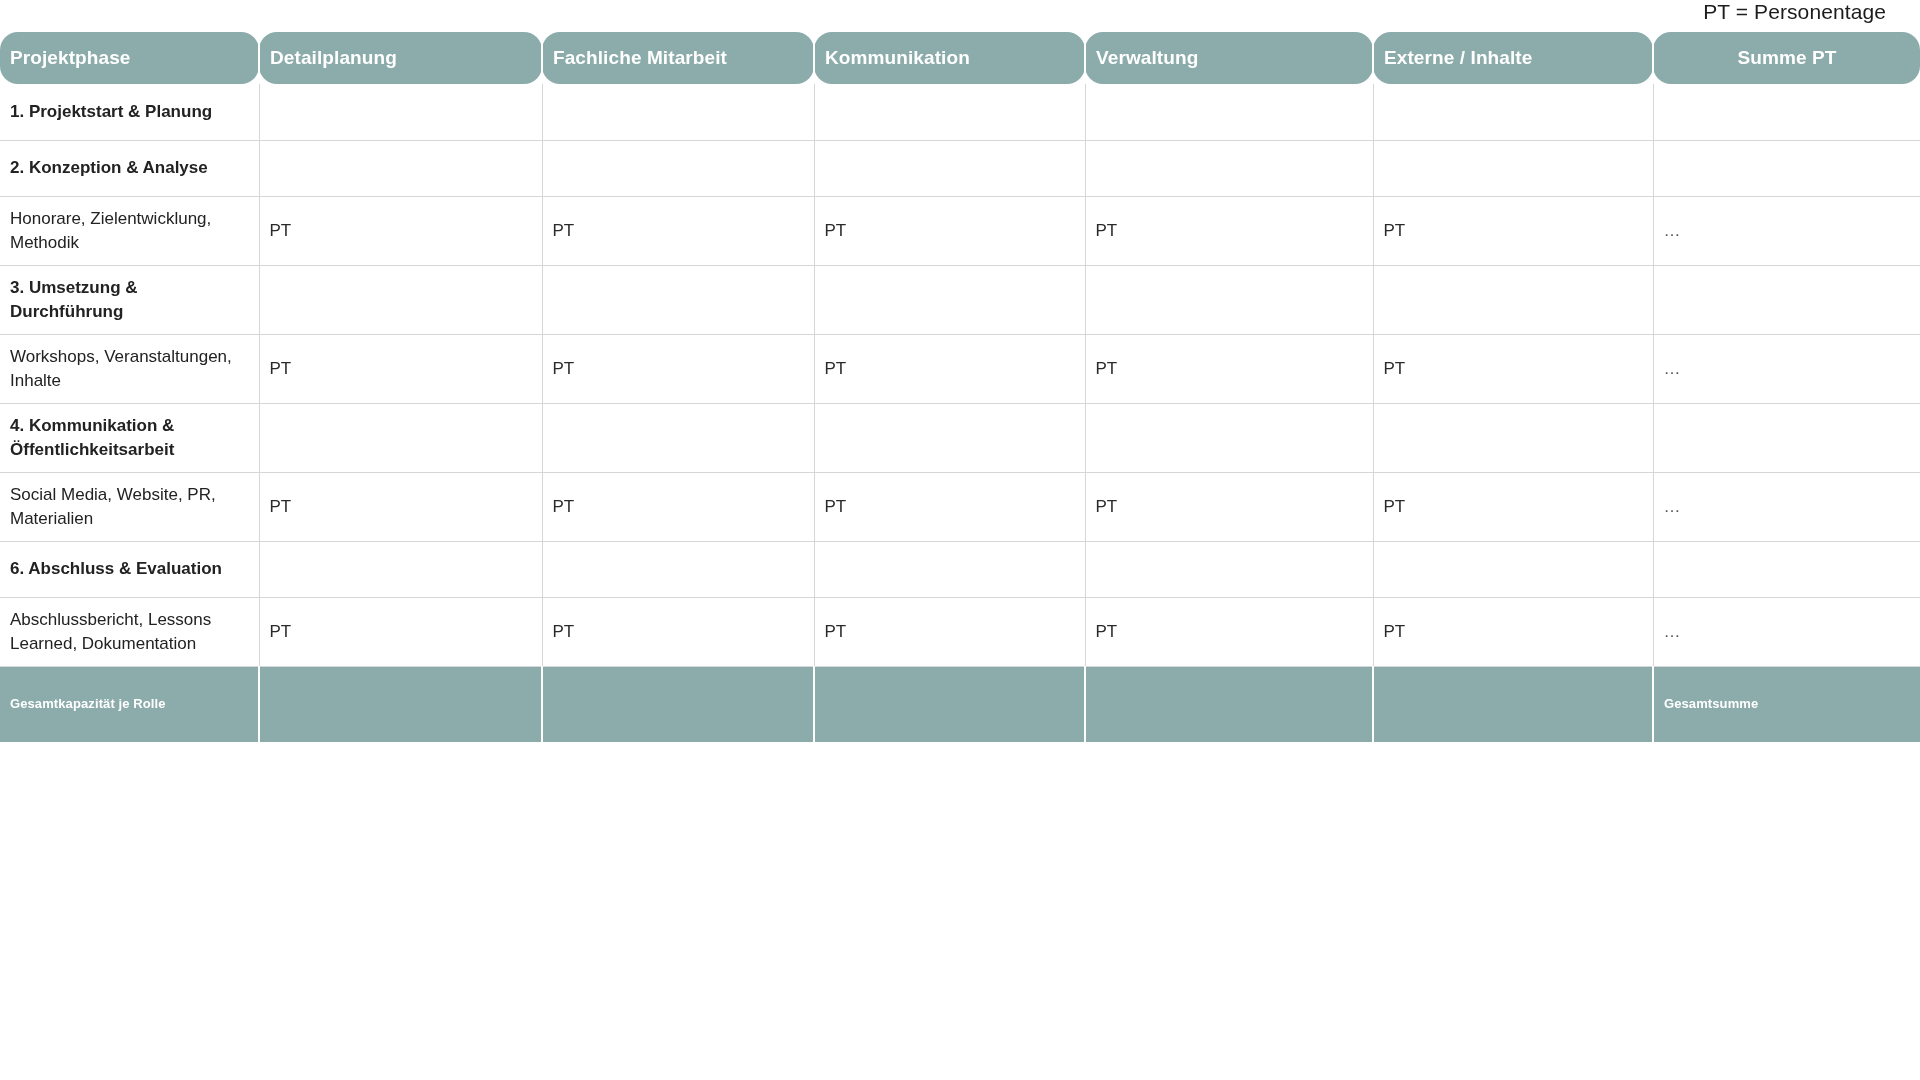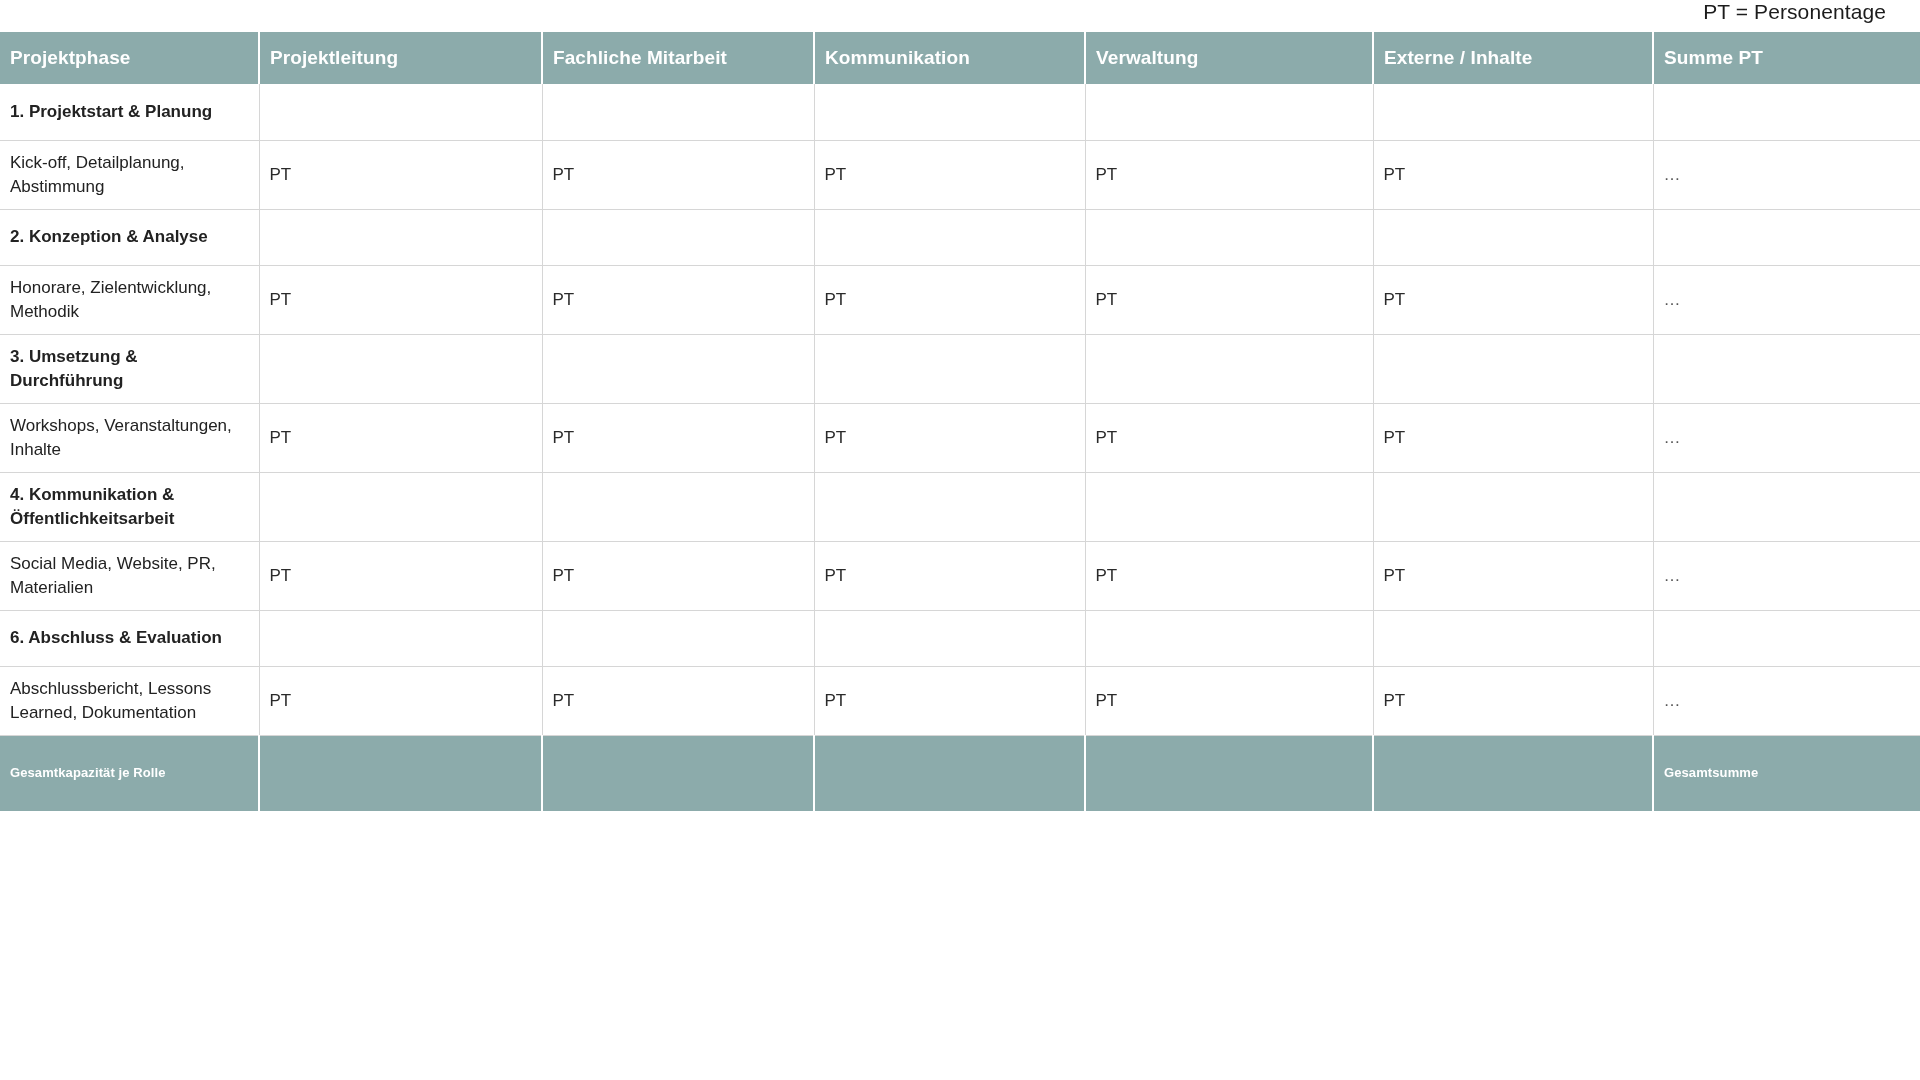--- a/index.html
+++ b/index.html
@@ -56,22 +56,23 @@
     color: #ffffff;
     font-size: 19px;
     font-weight: bold;
     text-align: left;
     padding: 14px 10px 15px 10px;
     height: 52px;
     box-sizing: border-box;
     border-right: 2px solid #ffffff;
     vertical-align: middle;
     letter-spacing: 0.1px;
-  }
-  thead th:last-child { border-right: none; }
+    border-radius: 18px;
+  }
+  thead th:last-child { border-right: none; text-align: center; }
 
   tbody td {
     border-bottom: 1px solid #d6d6d6;
     border-right: 1px solid #d6d6d6;
     padding: 10px 10px;
     font-size: 17px;
     line-height: 24px;
     vertical-align: middle;
     box-sizing: border-box;
     background: #ffffff;
@@ -137,49 +138,40 @@
         <col class="c1">
         <col class="c2">
         <col class="c3">
         <col class="c4">
         <col class="c5">
         <col class="c6">
     </colgroup>
     <thead>
       <tr>
         <th>Projektphase</th>
-        <th>Projektleitung</th>
+        <th>Detailplanung</th>
         <th>Fachliche Mitarbeit</th>
         <th>Kommunikation</th>
         <th>Verwaltung</th>
         <th>Externe / Inhalte</th>
         <th>Summe PT</th>
       </tr>
     </thead>
     <tbody>
 
       <tr class="phase-row">
         <td class="label-cell">1. Projektstart &amp; Planung</td>
         <td class="value-cell"></td>
         <td class="value-cell"></td>
         <td class="value-cell"></td>
         <td class="value-cell"></td>
         <td class="value-cell"></td>
         <td class="sum-cell"></td>
       </tr>
 
-      <tr class="detail-row">
-        <td class="label-cell">Kick-off, Detailplanung, Abstimmung</td>
-        <td class="value-cell">PT</td>
-        <td class="value-cell">PT</td>
-        <td class="value-cell">PT</td>
-        <td class="value-cell">PT</td>
-        <td class="value-cell">PT</td>
-        <td class="sum-cell">…</td>
-      </tr>
 
       <tr class="phase-row">
         <td class="label-cell">2. Konzeption &amp; Analyse</td>
         <td class="value-cell"></td>
         <td class="value-cell"></td>
         <td class="value-cell"></td>
         <td class="value-cell"></td>
         <td class="value-cell"></td>
         <td class="sum-cell"></td>
       </tr>

